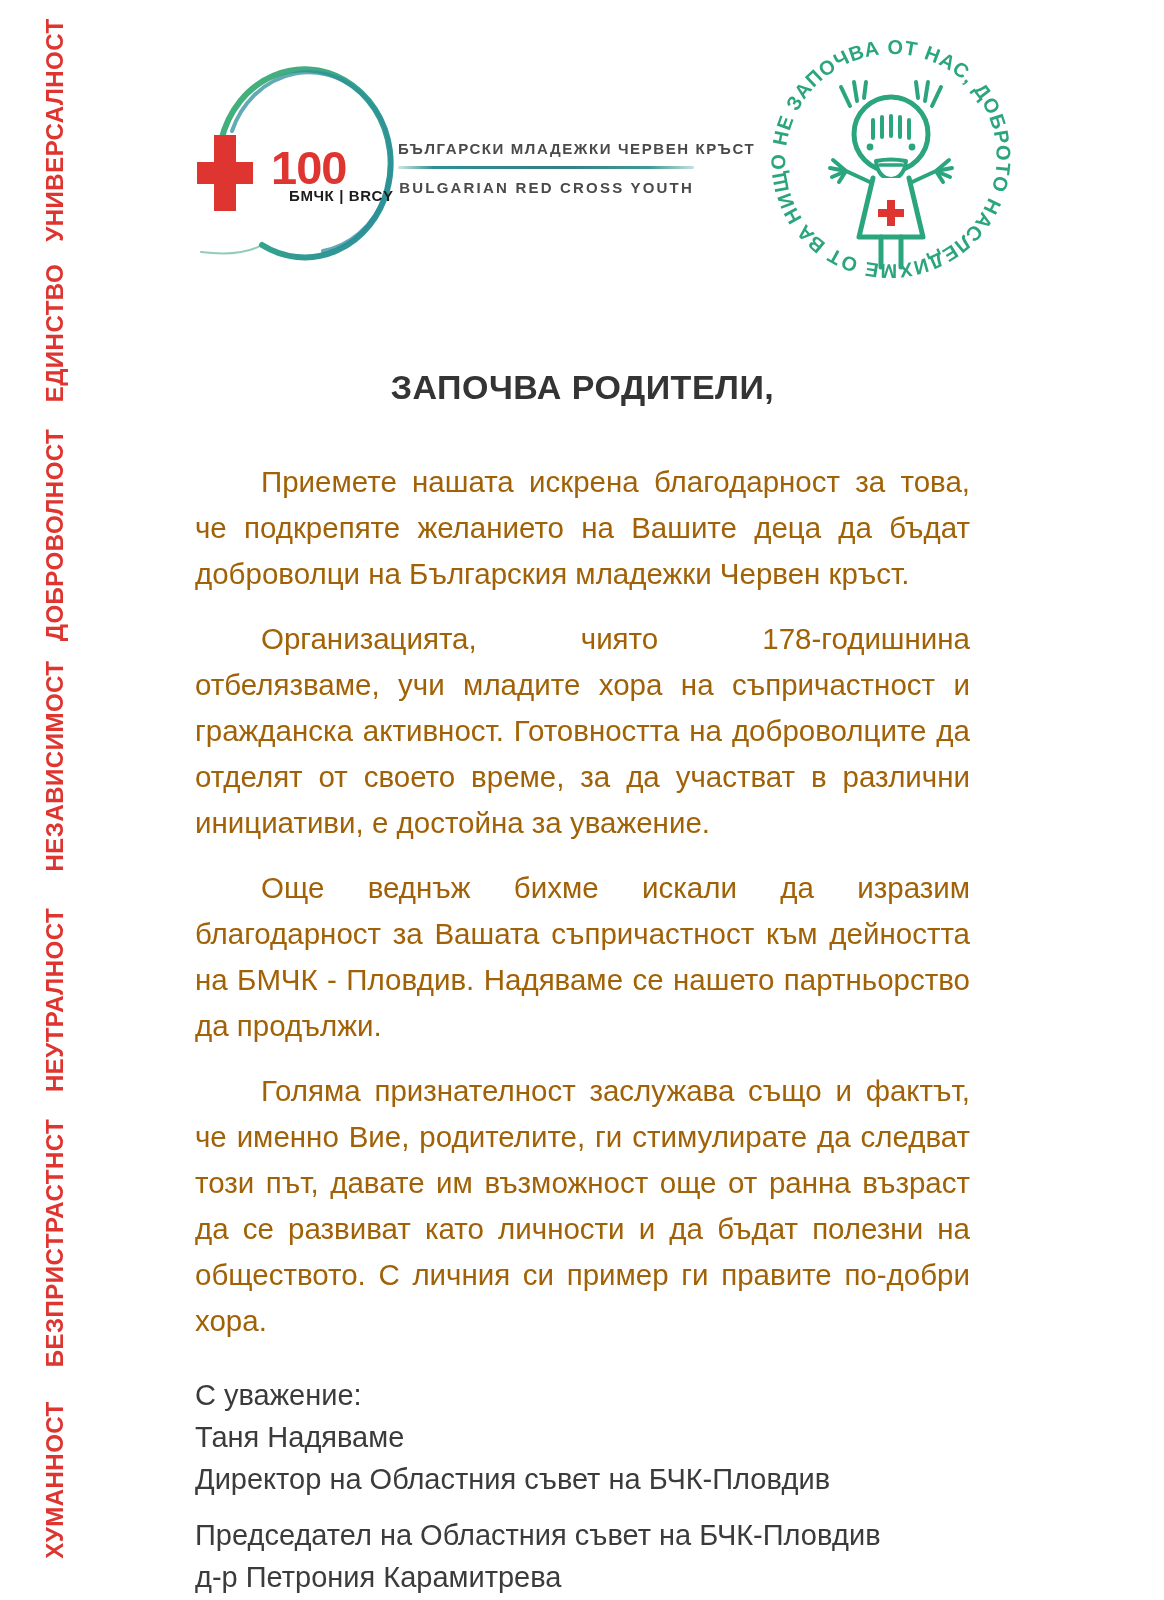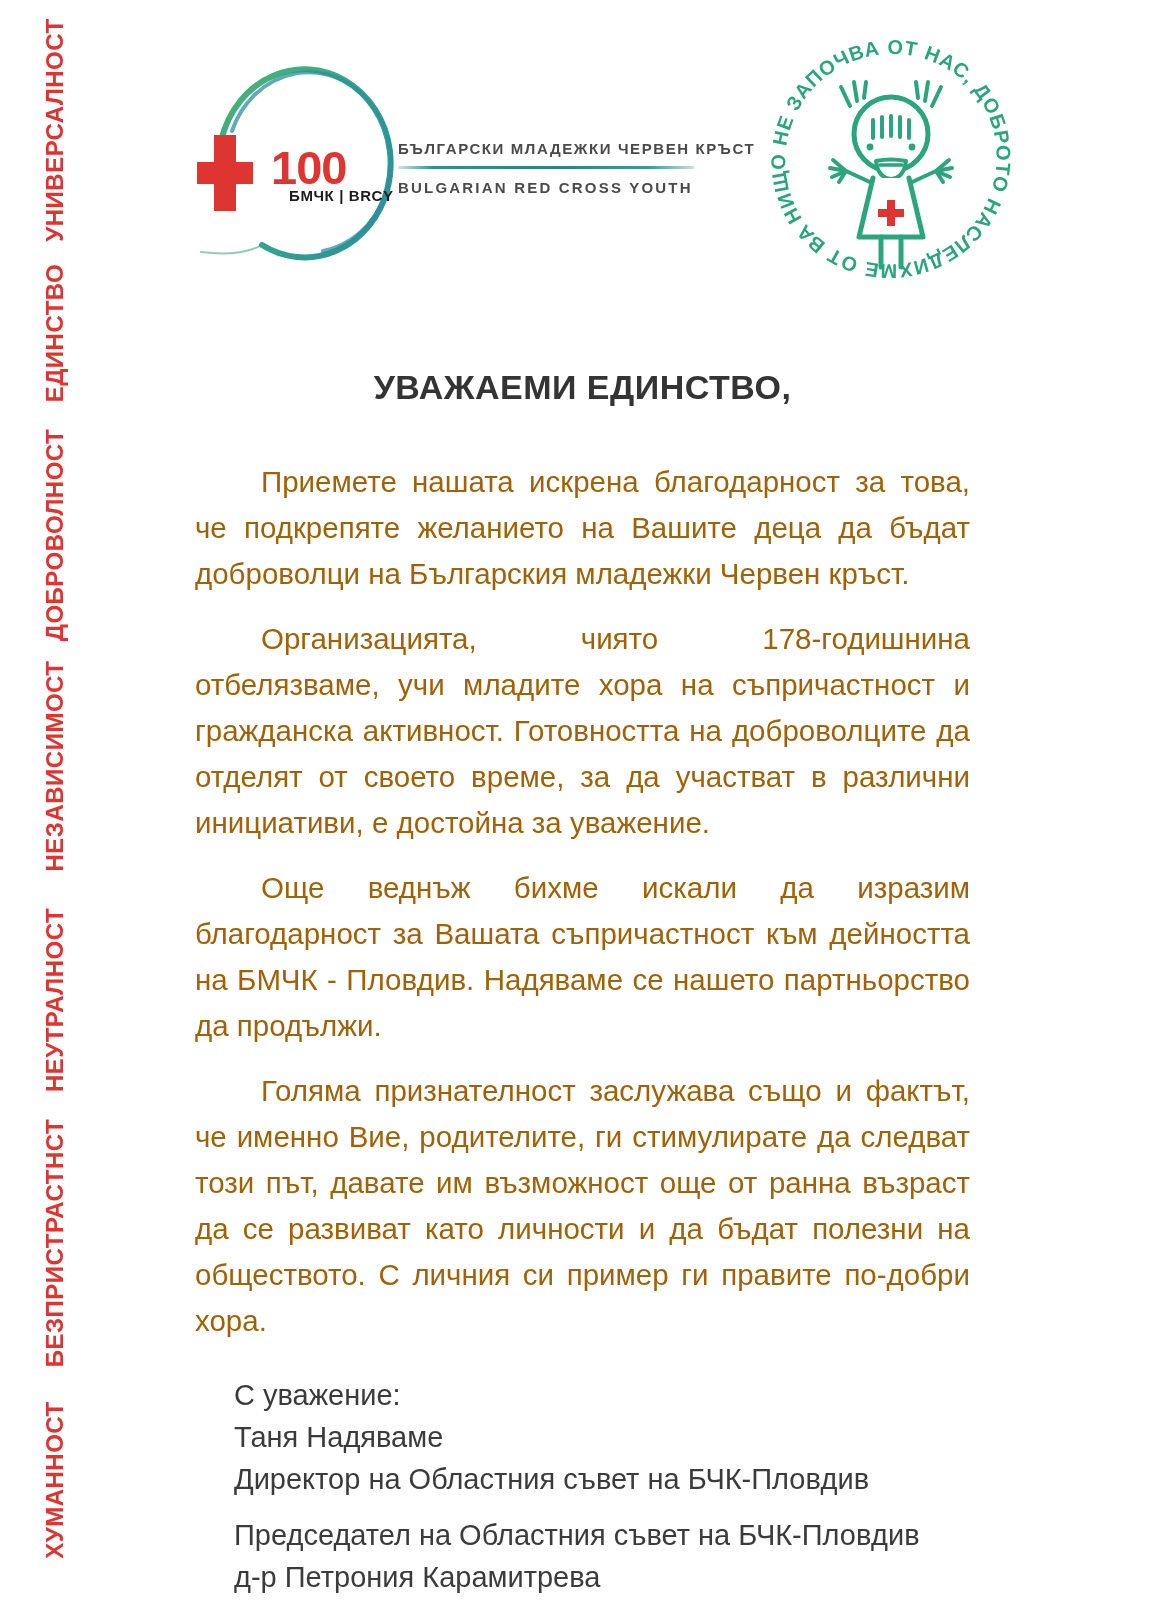--- a/index.html
+++ b/index.html
@@ -29,21 +29,21 @@
   .principle:nth-of-type(3) { top: 535px; }
   .principle:nth-of-type(4) { top: 766px; }
   .principle:nth-of-type(5) { top: 1000px; }
   .principle:nth-of-type(6) { top: 1243px; }
   .principle:nth-of-type(7) { top: 1480px; }
 
   
   .brc-logo { position: absolute; left: 183px; top: 56px; width: 218px; height: 218px; }
   .org-names {
     position: absolute; left: 398px; top: 140px; width: 296px;
-    text-align: left; color: #4a4a4a;
+    text-align: right; color: #4a4a4a;
   }
   .org-bg {
     font-size: 15px; font-weight: 600; letter-spacing: 1.6px; white-space: nowrap;
   }
   .brush-divider {
     height: 3px; margin: 9px 0 10px 0;
     background: linear-gradient(90deg, rgba(62,156,138,.25), #2f8f92 12%, #337f86 55%, #3f9a96 85%, rgba(63,154,150,.3));
     border-radius: 2px;
   }
   .org-en { font-size: 15px; font-weight: 600; letter-spacing: 2.2px; white-space: nowrap; }
@@ -62,21 +62,21 @@
   .letter-body p.para {
     font-size: 29.5px;
     line-height: 46px;
     text-align: justify;
     text-indent: 66px;
     margin-bottom: 19px;
     color: #a16207;
   }
   .closing { margin-top: 30px; font-size: 29px; line-height: 42px; color: #3b3b3b; }
   .closing p { margin: 0; }
-  .signatory { margin-top: 0; margin-left: 39px; }
+  .signatory { margin-top: 0; }
   .signatory + .signatory { margin-top: 14px; }
 
   svg text { font-family: "Liberation Sans", sans-serif; }
 </style>
 </head>
 <body>
 
 <div class="page">
 
   <aside>
@@ -154,21 +154,21 @@
 
         <g fill="#de3530" stroke="none">
           <rect x="125" y="170" width="8" height="26"></rect>
           <rect x="116" y="179" width="26" height="8"></rect>
         </g>
       </g>
     </svg>
   </div>
 
   <main class="letter-body">
-    <h1 class="salutation">УВАЖАЕМИ ЕДИНСТВО,</h1>
+    <h1 class="salutation">ЗАПОЧВА РОДИТЕЛИ,</h1>
 
     <p class="para">Приемете нашата искрена благодарност за това, че подкрепяте желанието на Вашите деца да бъдат доброволци на Българския младежки Червен кръст.</p>
     <p class="para">Организацията, чиято 178-годишнина отбелязваме, учи младите хора на съпричастност и гражданска активност. Готовността на доброволците да отделят от своето време, за да участват в различни инициативи, е достойна за уважение.</p>
     <p class="para">Още веднъж бихме искали да изразим благодарност за Вашата съпричастност към дейността на БМЧК - Пловдив. Надяваме се нашето партньорство да продължи.</p>
     <p class="para">Голяма признателност заслужава също и фактът, че именно Вие, родителите, ги стимулирате да следват този път, давате им възможност още от ранна възраст да се развиват като личности и да бъдат полезни на обществото. С личния си пример ги правите по-добри хора.</p>
 
     <div class="closing">
       <div class="signatory">
         <p>С уважение:</p>
         <p>Таня Надяваме</p>

